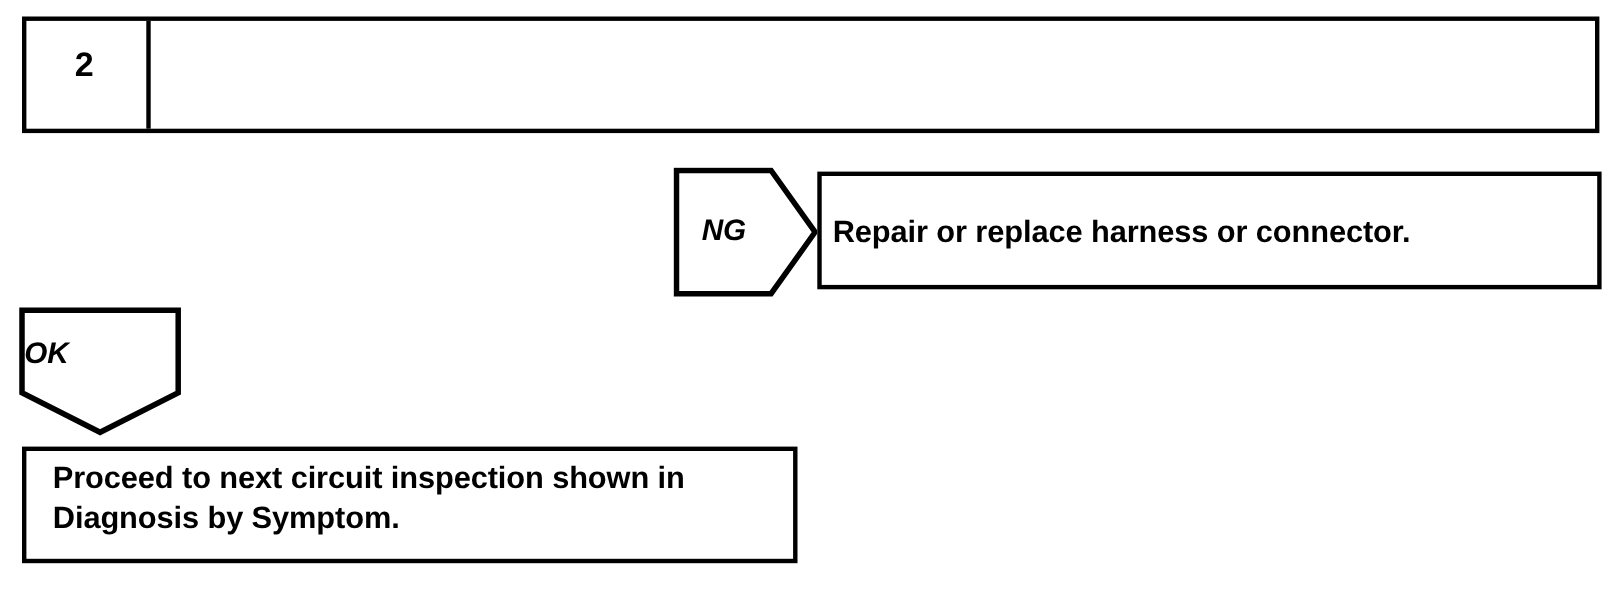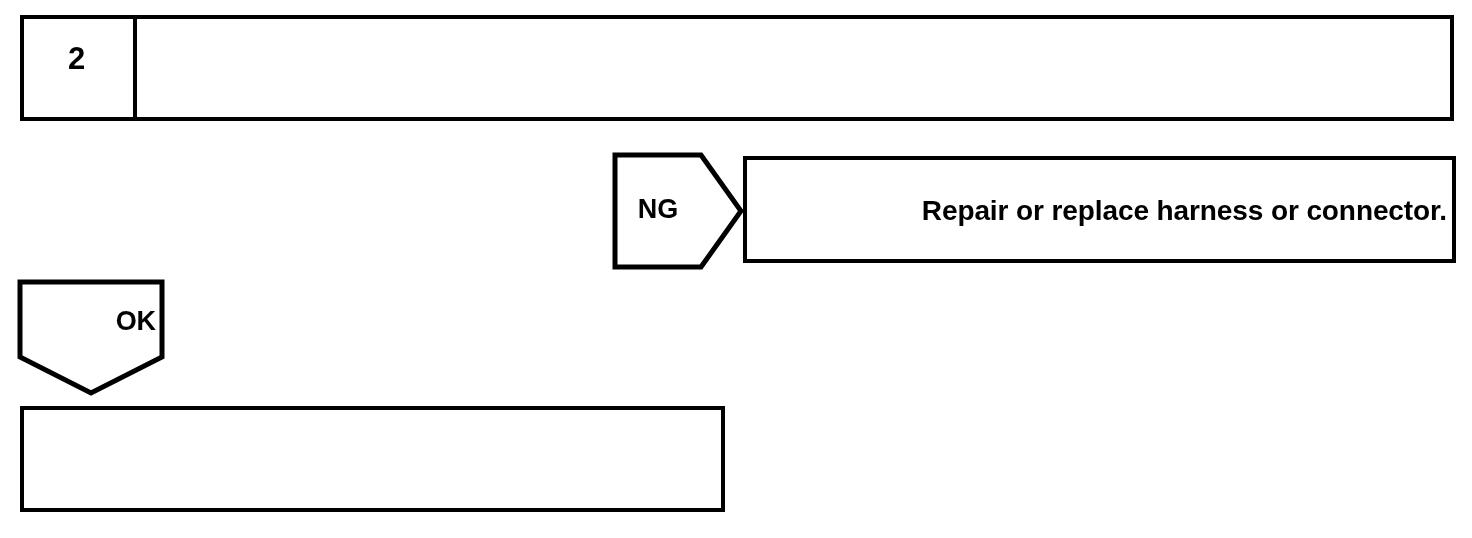--- a/index.html
+++ b/index.html
@@ -52,36 +52,37 @@
     line-height: 34px;
   }
 
   
   #ng-shape { position: absolute; left: 612px; top: 152px; width: 132px; height: 118px; }
   #ng-label {
     left: 612px; top: 193px; width: 92px;
     text-align: center;
     font-size: 27px;
     line-height: 32px;
+    font-style: italic;
   }
   #ng-result-box { left: 743px; top: 156px; width: 713px; height: 107px; }
   #ng-result-text {
     left: 757px; top: 195px; width: 690px;
     font-size: 28px;
     line-height: 32px;
-    text-align: right;
   }
 
   
   #ok-shape { position: absolute; left: 17px; top: 279px; width: 148px; height: 118px; }
   #ok-label {
     left: 22px; top: 305px; width: 134px;
-    text-align: right;
+    text-align: left;
     font-size: 27px;
     line-height: 32px;
+    font-style: italic;
   }
   #ok-result-box { left: 20px; top: 406px; width: 705px; height: 106px; }
   #ok-result-text {
     left: 48px; top: 417px; width: 660px;
     font-size: 28px;
     line-height: 36px;
   }
 </style>
 </head>
 <body>
@@ -99,14 +100,15 @@
 
   <div class="box" id="ng-result-box"></div>
   <div class="txt" id="ng-result-text">Repair or replace harness or connector.</div>
 
   <svg id="ok-shape" viewBox="0 0 148 118">
     <polygon points="3,3 145,3 145,78 74,114 3,78" fill="#ffffff" stroke="#000000" stroke-width="5" stroke-linejoin="miter"></polygon>
   </svg>
   <div class="txt" id="ok-label">OK</div>
 
   <div class="box" id="ok-result-box"></div>
+  <div class="txt" id="ok-result-text">Proceed to next circuit inspection shown in Diagnosis by Symptom.</div>
 
 </div>
 
 </body></html>

